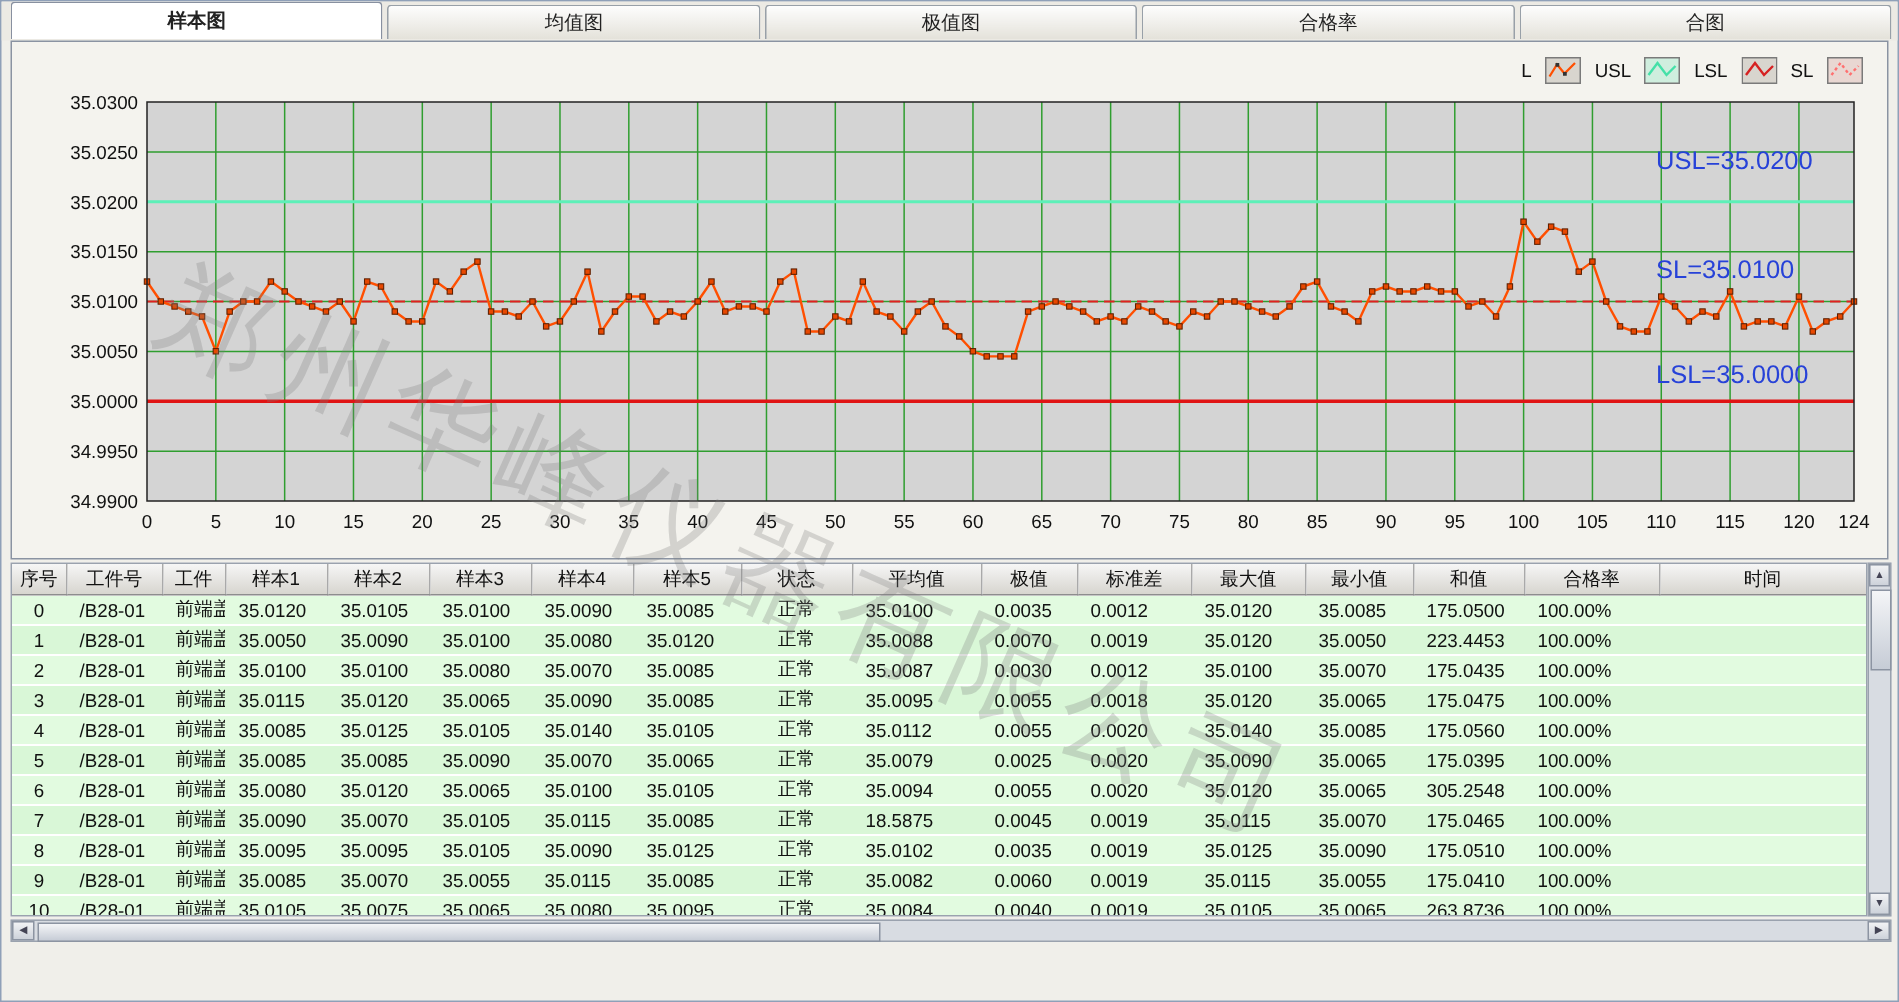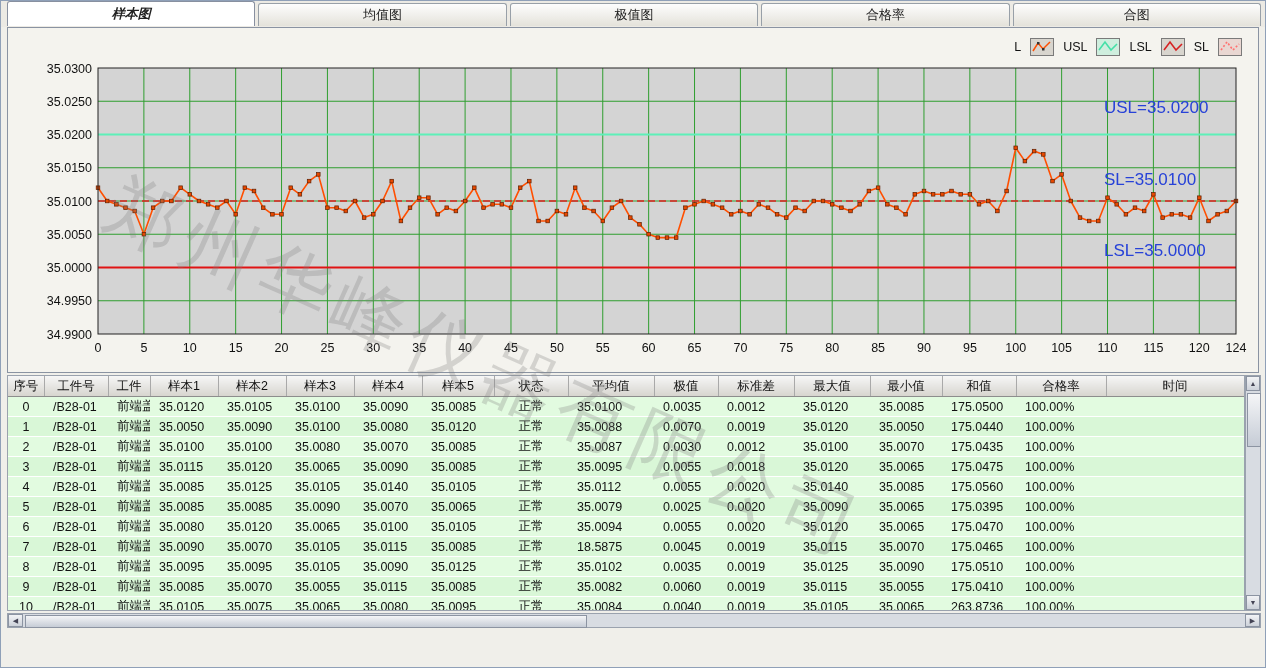--- a/index.html
+++ b/index.html
@@ -3,21 +3,21 @@
 <meta charset="utf-8">
 <style>
   html,body{margin:0;padding:0;background:#dde4ee;font-family:"Liberation Sans",sans-serif;}
   #win{position:relative;width:1266px;height:668px;background:#f0efea;overflow:hidden;border:1px solid #8fa0b8;box-sizing:border-box;}
 
   
   .tabbar{position:absolute;left:0;top:0;width:1266px;height:26px;display:flex;gap:3px;padding:2px 6px 0 6px;box-sizing:border-box;background:#eceae4;}
   .tab{flex:1;height:22px;line-height:22px;text-align:center;font-size:13px;color:#222;
        background:linear-gradient(#fdfdfd,#e4e2da);border:1px solid #98a0a8;border-bottom:none;
        border-radius:3px 3px 0 0;cursor:default;}
-  .tab.active{background:#ffffff;height:24px;line-height:24px;margin-top:-2px;position:relative;z-index:3;border-color:#8890a0;font-weight:bold;font-style:italic;}
+  .tab.active{background:#ffffff;height:24px;line-height:24px;margin-top:-2px;position:relative;z-index:3;border-color:#8890a0;font-weight:bold;}
 
   
   .panel{position:absolute;left:6px;top:26px;width:1252px;height:346px;background:#f4f3ee;border:1px solid #8a93a2;box-sizing:border-box;z-index:1;}
   .legend{position:absolute;right:16px;top:10px;display:flex;align-items:center;gap:9px;z-index:2;}
   .lg-label{font-size:12.5px;color:#111;}
   .lg-icon{display:inline-block;line-height:0;}
   #chart-host{position:absolute;left:2px;top:30px;width:1246px;height:312px;}
   #chart-host svg text{font-family:"Liberation Sans",sans-serif;}
 
   
@@ -379,21 +379,21 @@
             <td class="">35.0090</td>
             <td class="">35.0100</td>
             <td class="">35.0080</td>
             <td class="">35.0120</td>
             <td class="c">正常</td>
             <td class="">35.0088</td>
             <td class="">0.0070</td>
             <td class="">0.0019</td>
             <td class="">35.0120</td>
             <td class="">35.0050</td>
-            <td class="">175.0440</td>
+            <td class="">223.4453</td>
             <td class="">100.00%</td>
             <td class=""></td>
           </tr>
           <tr>
             <td class="c">2</td>
             <td class="">/B28-01</td>
             <td class="">前端盖</td>
             <td class="">35.0100</td>
             <td class="">35.0100</td>
             <td class="">35.0080</td>
@@ -474,21 +474,21 @@
             <td class="">35.0120</td>
             <td class="">35.0065</td>
             <td class="">35.0100</td>
             <td class="">35.0105</td>
             <td class="c">正常</td>
             <td class="">35.0094</td>
             <td class="">0.0055</td>
             <td class="">0.0020</td>
             <td class="">35.0120</td>
             <td class="">35.0065</td>
-            <td class="">175.0470</td>
+            <td class="">305.2548</td>
             <td class="">100.00%</td>
             <td class=""></td>
           </tr>
           <tr>
             <td class="c">7</td>
             <td class="">/B28-01</td>
             <td class="">前端盖</td>
             <td class="">35.0090</td>
             <td class="">35.0070</td>
             <td class="">35.0105</td>

